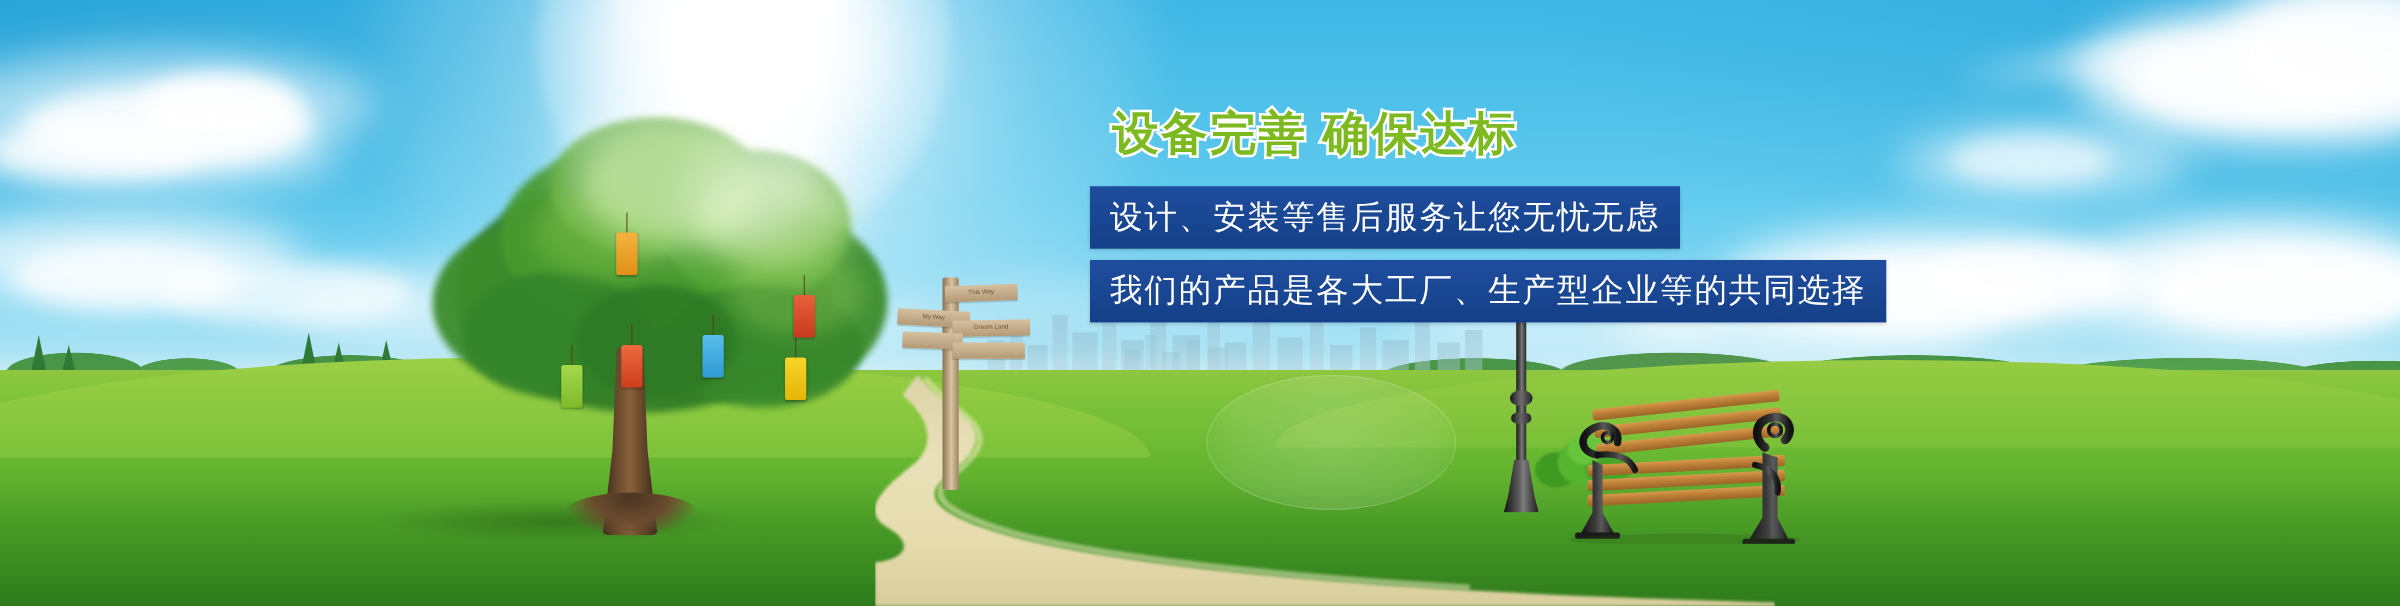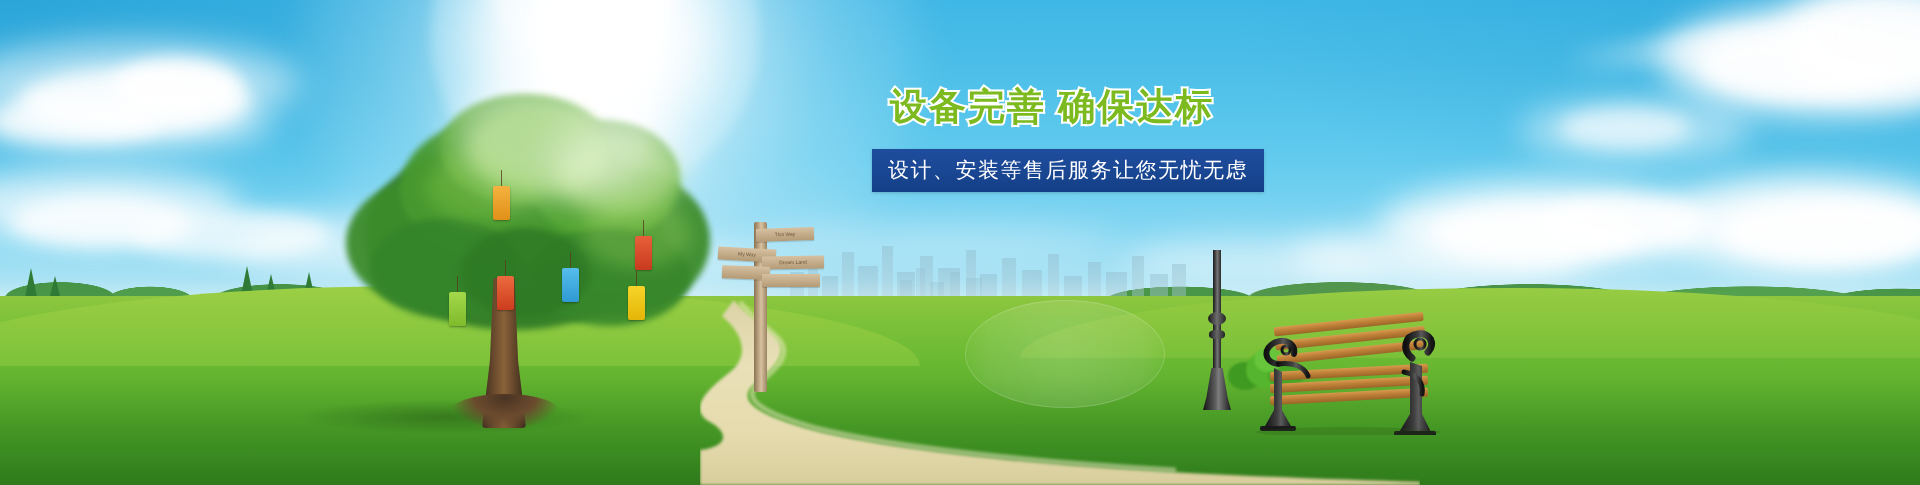--- a/index.html
+++ b/index.html
@@ -243,21 +243,21 @@
     -webkit-text-stroke: 5px #ffffff;
     paint-order: stroke fill;
     line-height: 1.14;
     margin-top: 2px;
     white-space: nowrap;
   }
   .subbar {
     display: inline-block;
     background: linear-gradient(to bottom, #1f4d9e 0%, #1a4793 50%, #143f88 100%);
     color: #ffffff;
-    font-size: 21px;
+    font-size: 26px;
     letter-spacing: 1.5px;
     padding: 7px 16px 8px 16px;
     white-space: nowrap;
     box-shadow: 0 1px 3px rgba(0,0,0,0.18);
   }
   .subbar-1 { margin-top: 22px; }
   .subbar-2 { margin-top: 9px; }
   .bars { display: flex; flex-direction: column; align-items: flex-start; }
 </style>
 </head>
@@ -477,16 +477,17 @@
       <circle cx="168" cy="34" r="5" fill="none" stroke="url(#iron)" stroke-width="3"></circle>
 
       <ellipse cx="96" cy="122" rx="92" ry="5" fill="rgba(40,80,20,0.22)"></ellipse>
     </svg>
   </div>
 
   <div class="copy">
     <div class="headline-1">设备完善  确保达标</div>
     <div class="bars">
       <div class="subbar subbar-1">设计、安装等售后服务让您无忧无虑</div>
+      <div class="subbar subbar-2">我们的产品是各大工厂、生产型企业等的共同选择</div>
     </div>
   </div>
 
 </div>
 
 </body></html>

